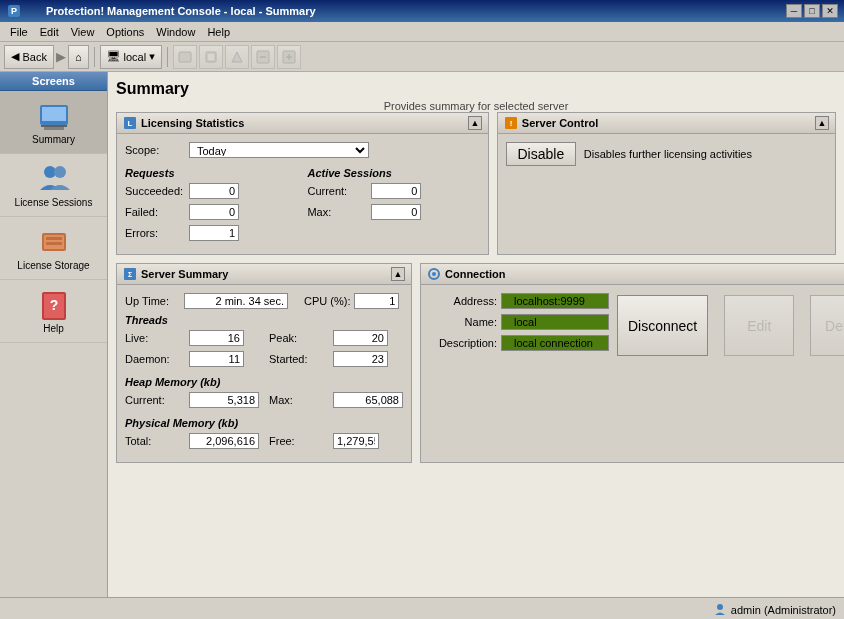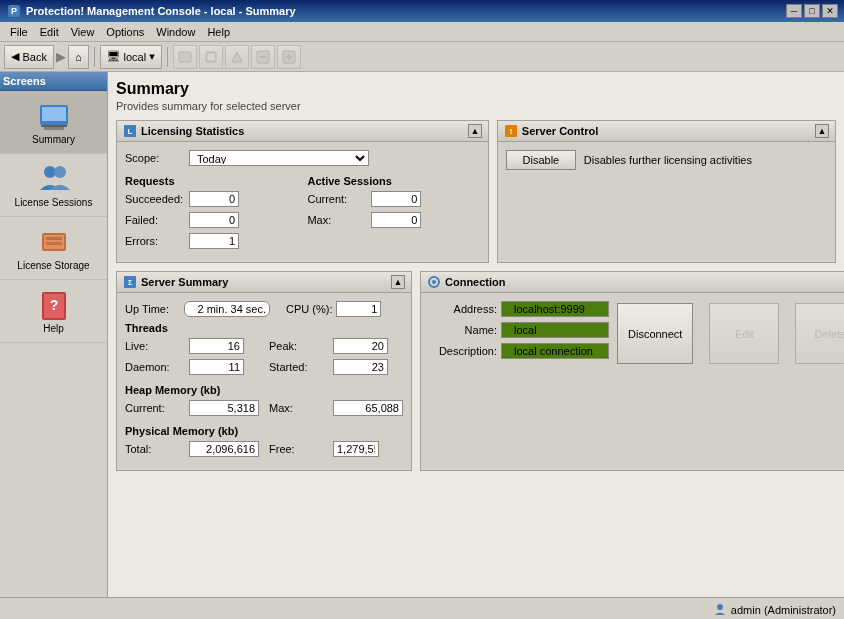--- a/index.html
+++ b/index.html
@@ -27,20 +27,21 @@
       height: 16px;
       margin-right: 4px;
       display: flex;
       align-items: center;
       justify-content: center;
     }
     .title-bar-text {
       flex: 1;
       font-size: 11px;
       font-weight: bold;
+      margin-left: 20px;
     }
     .title-bar-controls {
       display: flex;
       gap: 2px;
     }
     .title-bar-btn {
       width: 16px;
       height: 14px;
       background: #c0c0c0;
       border: 1px solid #808080;
@@ -113,20 +114,21 @@
     .sidebar {
       width: 108px;
       background: #d4d0c8;
       border-right: 1px solid #a0a0a0;
       display: flex;
       flex-direction: column;
     }
     .sidebar-header {
       background: linear-gradient(to bottom, #6b8fbf, #3a6ea5);
       color: white;
+      text-align: center;
       padding: 3px;
       font-size: 11px;
       font-weight: bold;
       border-bottom: 1px solid #2a5a8a;
     }
     .sidebar-item {
       display: flex;
       flex-direction: column;
       align-items: center;
       padding: 8px 4px;
@@ -158,21 +160,21 @@
 
     .page-title {
       font-size: 16px;
       font-weight: bold;
       color: #000;
       margin-bottom: 2px;
     }
     .page-subtitle {
       font-size: 11px;
       color: #444;
-      margin-bottom: 8px;
+      text-align: center;
     }
 
     
     .panels-row {
       display: flex;
       gap: 8px;
       margin-bottom: 8px;
     }
     .panel {
       flex: 1;
@@ -235,36 +237,37 @@
       font-size: 11px;
       font-family: inherit;
       height: 16px;
     }
 
     .section-label {
       font-size: 11px;
       font-weight: bold;
       margin-bottom: 4px;
       margin-top: 4px;
+      font-style: italic;
     }
 
     .two-col {
       display: flex;
       gap: 10px;
     }
     .col {
       flex: 1;
     }
 
     
     .win-btn {
       background: linear-gradient(to bottom, #f0ede8, #d4d0c8);
       border: 1px solid #888;
       padding: 3px 10px;
-      font-size: 11px;
+      font-size: 14px;
       font-family: inherit;
       cursor: pointer;
       min-width: 70px;
     }
     .win-btn:disabled { opacity: 0.5; cursor: default; }
 
     
     .server-control-row {
       display: flex;
       align-items: center;
@@ -535,21 +538,21 @@
               </svg>
             </span>
             <span>Server Summary</span>
           </div>
           <div class="panel-collapse-btn">▲</div>
         </div>
         <div class="panel-content">
 
           <div class="form-row">
             <span class="form-label" style="min-width:55px;">Up Time:</span>
-            <input type="text" class="form-input" style="width: 86px; border-radius: 6px;" value="2 min. 34 sec.">
+            <input type="text" class="form-input" style="width: 104px;" value="2 min. 34 sec.">
             <span style="margin-left:12px;">CPU (%):</span>
             <input type="text" class="form-input" style="width: 45px;" value="1">
           </div>
 
           <div class="section-label">Threads</div>
           <div class="two-col">
             <div class="col">
               <div class="form-row">
                 <span class="form-label">Live:</span>
                 <input type="text" class="form-input" style="width: 55px;" value="16">

